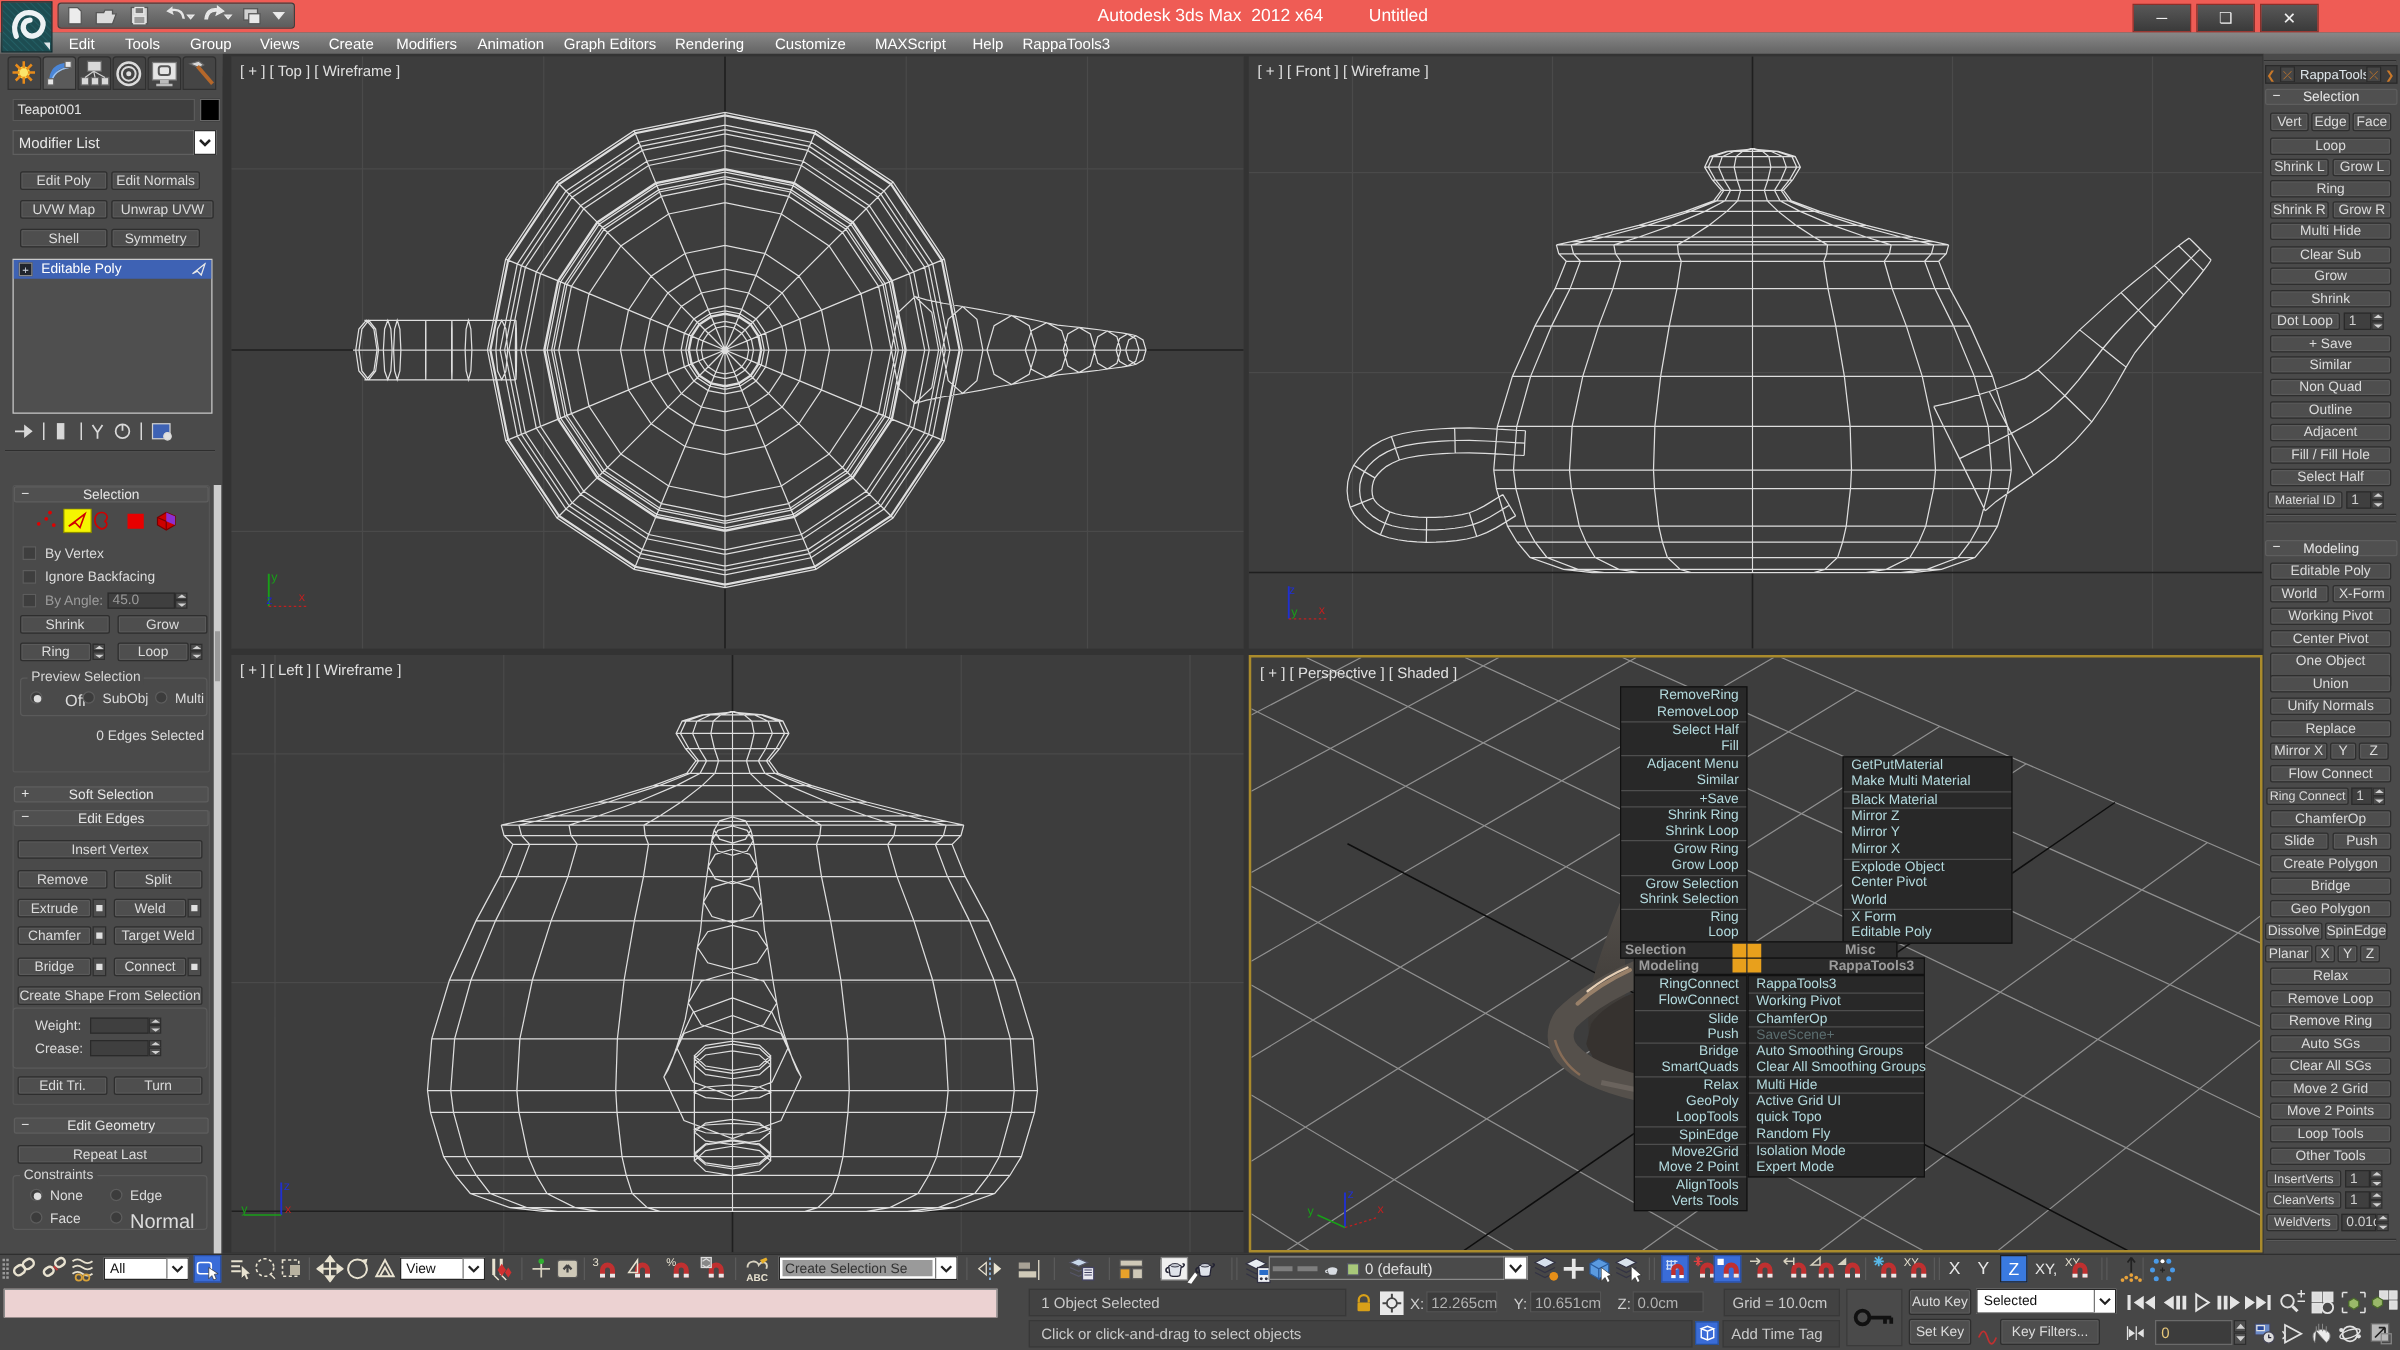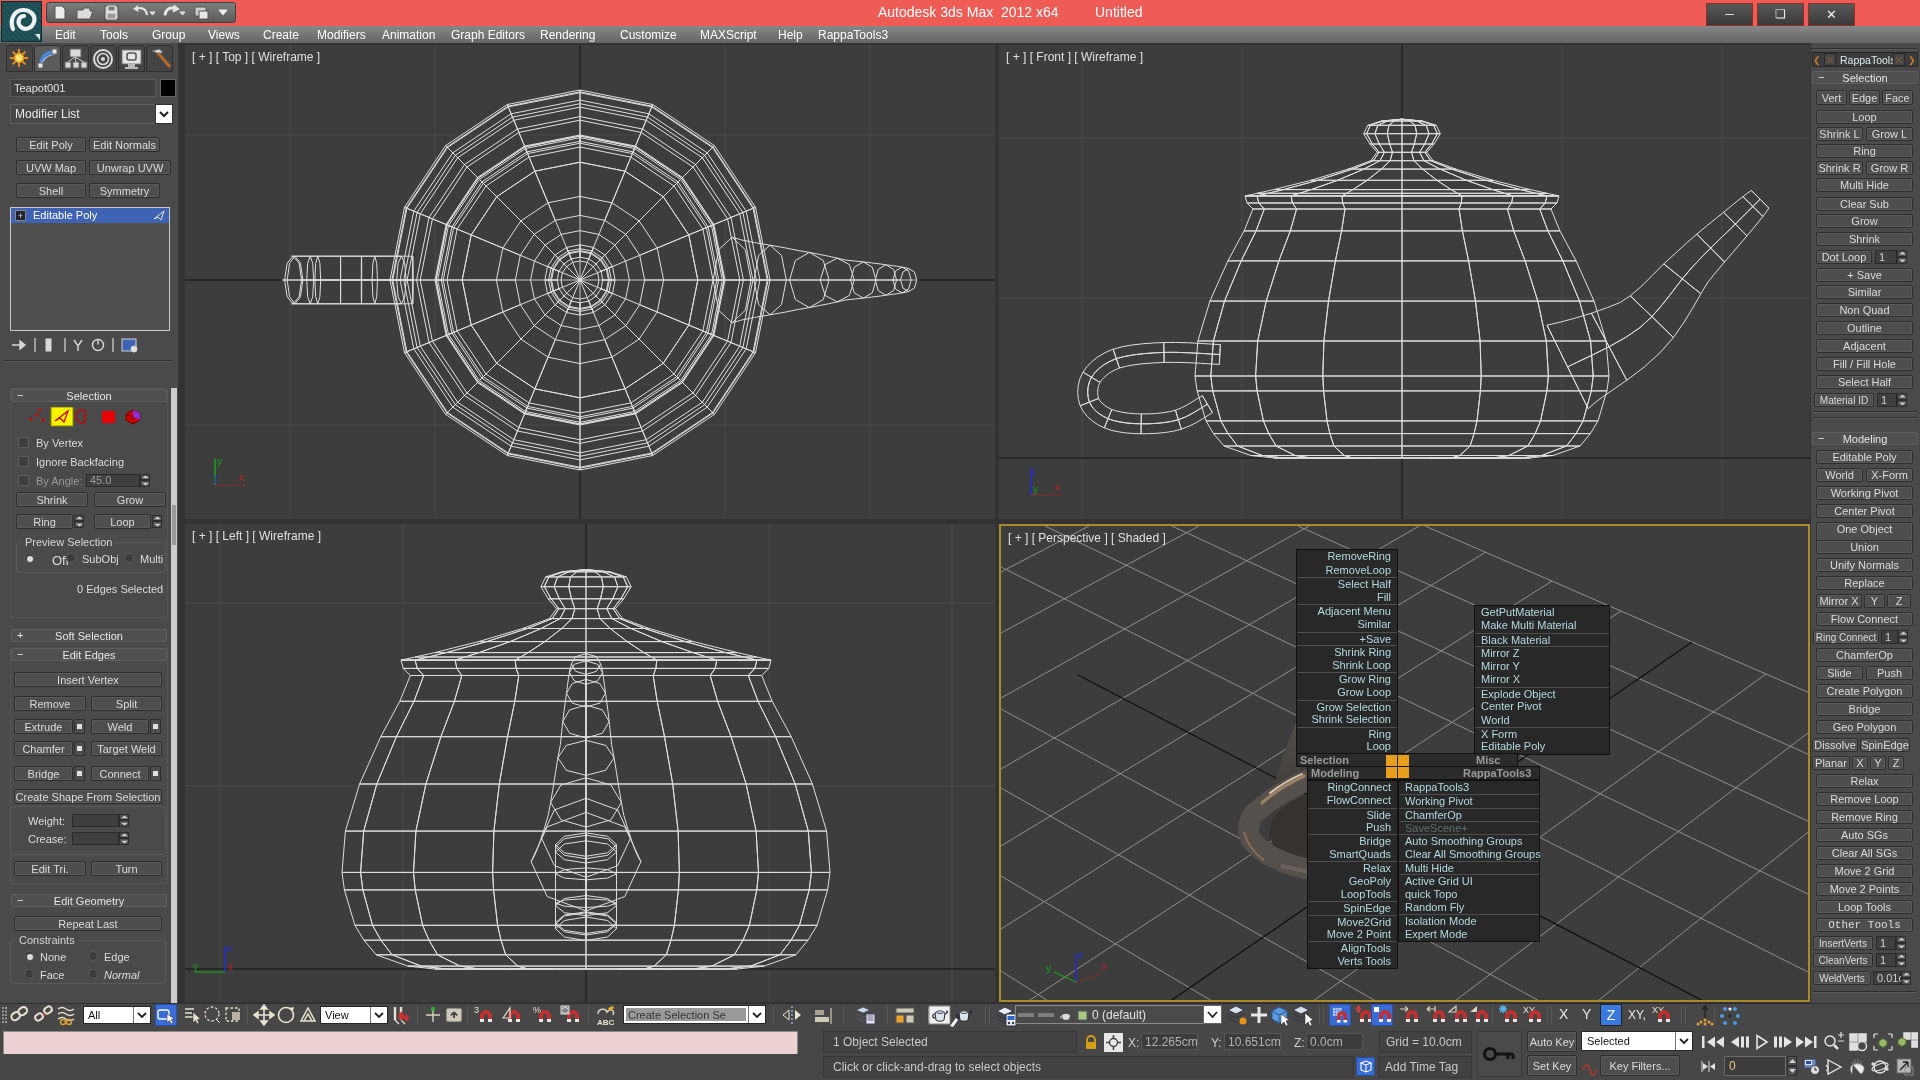--- a/index.html
+++ b/index.html
@@ -285,21 +285,21 @@
     <div class="btn2" style="left:14px;top:916px;width:148px;height:15px;line-height:14px;">Repeat Last</div>
     <div class="group" style="left:10px;top:940px;width:156px;height:44px"></div>
     <div class="lbl" style="left:16px;top:934px;font-size:11px;color:#d6d6d6;background:#4a4a4a;padding:0 3px">Constraints</div>
     <div class="radio on" style="left:24px;top:951px"></div>
     <div class="lbl" style="left:40px;top:951px;font-size:11px;color:#dcdcdc;">None</div>
     <div class="radio" style="left:88px;top:951px"></div>
     <div class="lbl" style="left:104px;top:951px;font-size:11px;color:#dcdcdc;">Edge</div>
     <div class="radio" style="left:24px;top:969px"></div>
     <div class="lbl" style="left:40px;top:969px;font-size:11px;color:#dcdcdc;">Face</div>
     <div class="radio" style="left:88px;top:969px"></div>
-    <div class="lbl" style="left:104px;top:969px;font-size:11px;color:#dcdcdc;font-style:italic;">Normal</div>
+    <div class="lbl" style="left:104px;top:969px;font-size:16px;color:#dcdcdc;">Normal</div>
     <div class="abs" style="left:171px;top:388px;width:6px;height:615px;background:#cdcdcd"></div>
     <div class="abs" style="left:172px;top:505px;width:4px;height:40px;background:#9a9a9a"></div>
     <div id="vparea" class="abs"></div>
     <div class="vp" style="left:185px;top:45px;width:810px;height:474px;">
       <svg width="810" height="474" style="position:absolute;left:0;top:0">
         <path d="M105 0 V474M250 0 V474M540 0 V474M685 0 V474M0 90 H810M0 380 H810" stroke="#4a4a4a" stroke-width="1" fill="none"></path>
         <path d="M395 0 V474M0 235 H810" stroke="#1f1f1f" stroke-width="1.3" fill="none"></path>
         <path d="M459.6 235.0 L454.7 210.3 L440.7 189.3 L419.7 175.3 L395.0 170.4 L370.3 175.3 L349.3 189.3 L335.3 210.3 L330.4 235.0 L335.3 259.7 L349.3 280.7 L370.3 294.7 L395.0 299.6 L419.7 294.7 L440.7 280.7 L454.7 259.7 L459.6 235.0M512.8 235.0 L503.8 189.9 L478.3 151.7 L440.1 126.2 L395.0 117.2 L349.9 126.2 L311.7 151.7 L286.2 189.9 L277.2 235.0 L286.2 280.1 L311.7 318.3 L349.9 343.8 L395.0 352.8 L440.1 343.8 L478.3 318.3 L503.8 280.1 L512.8 235.0M533.7 235.0 L523.1 181.9 L493.1 136.9 L448.1 106.9 L395.0 96.3 L341.9 106.9 L296.9 136.9 L266.9 181.9 L256.3 235.0 L266.9 288.1 L296.9 333.1 L341.9 363.1 L395.0 373.7 L448.1 363.1 L493.1 333.1 L523.1 288.1 L533.7 235.0M558.4 235.0 L546.0 172.5 L510.5 119.5 L457.5 84.0 L395.0 71.6 L332.5 84.0 L279.5 119.5 L244.0 172.5 L231.6 235.0 L244.0 297.5 L279.5 350.5 L332.5 386.0 L395.0 398.4 L457.5 386.0 L510.5 350.5 L546.0 297.5 L558.4 235.0M567.9 235.0 L554.7 168.8 L517.3 112.7 L461.2 75.3 L395.0 62.1 L328.8 75.3 L272.7 112.7 L235.3 168.8 L222.1 235.0 L235.3 301.2 L272.7 357.3 L328.8 394.7 L395.0 407.9 L461.2 394.7 L517.3 357.3 L554.7 301.2 L567.9 235.0M574.9 235.0 L561.2 166.1 L522.2 107.8 L463.9 68.8 L395.0 55.1 L326.1 68.8 L267.8 107.8 L228.8 166.1 L215.1 235.0 L228.8 303.9 L267.8 362.2 L326.1 401.2 L395.0 414.9 L463.9 401.2 L522.2 362.2 L561.2 303.9 L574.9 235.0M583.1 235.0 L568.8 163.0 L528.0 102.0 L467.0 61.2 L395.0 46.9 L323.0 61.2 L262.0 102.0 L221.2 163.0 L206.9 235.0 L221.2 307.0 L262.0 368.0 L323.0 408.8 L395.0 423.1 L467.0 408.8 L528.0 368.0 L568.8 307.0 L583.1 235.0M585.0 235.0 L570.5 162.3 L529.4 100.6 L467.7 59.5 L395.0 45.0 L322.3 59.5 L260.6 100.6 L219.5 162.3 L205.0 235.0 L219.5 307.7 L260.6 369.4 L322.3 410.5 L395.0 425.0 L467.7 410.5 L529.4 369.4 L570.5 307.7 L585.0 235.0M582.3 235.0 L568.1 163.3 L527.5 102.5 L466.7 61.9 L395.0 47.7 L323.3 61.9 L262.5 102.5 L221.9 163.3 L207.7 235.0 L221.9 306.7 L262.5 367.5 L323.3 408.1 L395.0 422.3 L466.7 408.1 L527.5 367.5 L568.1 306.7 L582.3 235.0M571.3 235.0 L557.9 167.5 L519.7 110.3 L462.5 72.1 L395.0 58.7 L327.5 72.1 L270.3 110.3 L232.1 167.5 L218.7 235.0 L232.1 302.5 L270.3 359.7 L327.5 397.9 L395.0 411.3 L462.5 397.9 L519.7 359.7 L557.9 302.5 L571.3 235.0M554.8 235.0 L542.6 173.9 L508.0 122.0 L456.1 87.4 L395.0 75.2 L333.9 87.4 L282.0 122.0 L247.4 173.9 L235.2 235.0 L247.4 296.1 L282.0 348.0 L333.9 382.6 L395.0 394.8 L456.1 382.6 L508.0 348.0 L542.6 296.1 L554.8 235.0M540.0 235.0 L528.9 179.5 L497.5 132.5 L450.5 101.1 L395.0 90.0 L339.5 101.1 L292.5 132.5 L261.1 179.5 L250.0 235.0 L261.1 290.5 L292.5 337.5 L339.5 368.9 L395.0 380.0 L450.5 368.9 L497.5 337.5 L528.9 290.5 L540.0 235.0M531.8 235.0 L521.4 182.6 L491.7 138.3 L447.4 108.6 L395.0 98.2 L342.6 108.6 L298.3 138.3 L268.6 182.6 L258.2 235.0 L268.6 287.4 L298.3 331.7 L342.6 361.4 L395.0 371.8 L447.4 361.4 L491.7 331.7 L521.4 287.4 L531.8 235.0M537.3 235.0 L526.5 180.5 L495.6 134.4 L449.5 103.5 L395.0 92.7 L340.5 103.5 L294.4 134.4 L263.5 180.5 L252.7 235.0 L263.5 289.5 L294.4 335.6 L340.5 366.5 L395.0 377.3 L449.5 366.5 L495.6 335.6 L526.5 289.5 L537.3 235.0M539.0 235.0 L528.1 179.9 L496.8 133.2 L450.1 101.9 L395.0 91.0 L339.9 101.9 L293.2 133.2 L261.9 179.9 L251.0 235.0 L261.9 290.1 L293.2 336.8 L339.9 368.1 L395.0 379.0 L450.1 368.1 L496.8 336.8 L528.1 290.1 L539.0 235.0M459.6 235.0 L512.8 235.0 L533.7 235.0 L558.4 235.0 L567.9 235.0 L574.9 235.0 L583.1 235.0 L585.0 235.0 L582.3 235.0 L571.3 235.0 L554.8 235.0 L540.0 235.0 L531.8 235.0 L537.3 235.0 L539.0 235.0M454.7 210.3 L503.8 189.9 L523.1 181.9 L546.0 172.5 L554.7 168.8 L561.2 166.1 L568.8 163.0 L570.5 162.3 L568.1 163.3 L557.9 167.5 L542.6 173.9 L528.9 179.5 L521.4 182.6 L526.5 180.5 L528.1 179.9M440.7 189.3 L478.3 151.7 L493.1 136.9 L510.5 119.5 L517.3 112.7 L522.2 107.8 L528.0 102.0 L529.4 100.6 L527.5 102.5 L519.7 110.3 L508.0 122.0 L497.5 132.5 L491.7 138.3 L495.6 134.4 L496.8 133.2M419.7 175.3 L440.1 126.2 L448.1 106.9 L457.5 84.0 L461.2 75.3 L463.9 68.8 L467.0 61.2 L467.7 59.5 L466.7 61.9 L462.5 72.1 L456.1 87.4 L450.5 101.1 L447.4 108.6 L449.5 103.5 L450.1 101.9M395.0 170.4 L395.0 117.2 L395.0 96.3 L395.0 71.6 L395.0 62.1 L395.0 55.1 L395.0 46.9 L395.0 45.0 L395.0 47.7 L395.0 58.7 L395.0 75.2 L395.0 90.0 L395.0 98.2 L395.0 92.7 L395.0 91.0M370.3 175.3 L349.9 126.2 L341.9 106.9 L332.5 84.0 L328.8 75.3 L326.1 68.8 L323.0 61.2 L322.3 59.5 L323.3 61.9 L327.5 72.1 L333.9 87.4 L339.5 101.1 L342.6 108.6 L340.5 103.5 L339.9 101.9M349.3 189.3 L311.7 151.7 L296.9 136.9 L279.5 119.5 L272.7 112.7 L267.8 107.8 L262.0 102.0 L260.6 100.6 L262.5 102.5 L270.3 110.3 L282.0 122.0 L292.5 132.5 L298.3 138.3 L294.4 134.4 L293.2 133.2M335.3 210.3 L286.2 189.9 L266.9 181.9 L244.0 172.5 L235.3 168.8 L228.8 166.1 L221.2 163.0 L219.5 162.3 L221.9 163.3 L232.1 167.5 L247.4 173.9 L261.1 179.5 L268.6 182.6 L263.5 180.5 L261.9 179.9M330.4 235.0 L277.2 235.0 L256.3 235.0 L231.6 235.0 L222.1 235.0 L215.1 235.0 L206.9 235.0 L205.0 235.0 L207.7 235.0 L218.7 235.0 L235.2 235.0 L250.0 235.0 L258.2 235.0 L252.7 235.0 L251.0 235.0M335.3 259.7 L286.2 280.1 L266.9 288.1 L244.0 297.5 L235.3 301.2 L228.8 303.9 L221.2 307.0 L219.5 307.7 L221.9 306.7 L232.1 302.5 L247.4 296.1 L261.1 290.5 L268.6 287.4 L263.5 289.5 L261.9 290.1M349.3 280.7 L311.7 318.3 L296.9 333.1 L279.5 350.5 L272.7 357.3 L267.8 362.2 L262.0 368.0 L260.6 369.4 L262.5 367.5 L270.3 359.7 L282.0 348.0 L292.5 337.5 L298.3 331.7 L294.4 335.6 L293.2 336.8M370.3 294.7 L349.9 343.8 L341.9 363.1 L332.5 386.0 L328.8 394.7 L326.1 401.2 L323.0 408.8 L322.3 410.5 L323.3 408.1 L327.5 397.9 L333.9 382.6 L339.5 368.9 L342.6 361.4 L340.5 366.5 L339.9 368.1M395.0 299.6 L395.0 352.8 L395.0 373.7 L395.0 398.4 L395.0 407.9 L395.0 414.9 L395.0 423.1 L395.0 425.0 L395.0 422.3 L395.0 411.3 L395.0 394.8 L395.0 380.0 L395.0 371.8 L395.0 377.3 L395.0 379.0M419.7 294.7 L440.1 343.8 L448.1 363.1 L457.5 386.0 L461.2 394.7 L463.9 401.2 L467.0 408.8 L467.7 410.5 L466.7 408.1 L462.5 397.9 L456.1 382.6 L450.5 368.9 L447.4 361.4 L449.5 366.5 L450.1 368.1M440.7 280.7 L478.3 318.3 L493.1 333.1 L510.5 350.5 L517.3 357.3 L522.2 362.2 L528.0 368.0 L529.4 369.4 L527.5 367.5 L519.7 359.7 L508.0 348.0 L497.5 337.5 L491.7 331.7 L495.6 335.6 L496.8 336.8M454.7 259.7 L503.8 280.1 L523.1 288.1 L546.0 297.5 L554.7 301.2 L561.2 303.9 L568.8 307.0 L570.5 307.7 L568.1 306.7 L557.9 302.5 L542.6 296.1 L528.9 290.5 L521.4 287.4 L526.5 289.5 L528.1 290.1M539.0 235.0 L528.1 179.9 L496.8 133.2 L450.1 101.9 L395.0 91.0 L339.9 101.9 L293.2 133.2 L261.9 179.9 L251.0 235.0 L261.9 290.1 L293.2 336.8 L339.9 368.1 L395.0 379.0 L450.1 368.1 L496.8 336.8 L528.1 290.1 L539.0 235.0M528.0 235.0 L517.9 184.1 L489.0 141.0 L445.9 112.1 L395.0 102.0 L344.1 112.1 L301.0 141.0 L272.1 184.1 L262.0 235.0 L272.1 285.9 L301.0 329.0 L344.1 357.9 L395.0 368.0 L445.9 357.9 L489.0 329.0 L517.9 285.9 L528.0 235.0M512.8 235.0 L503.8 189.9 L478.3 151.7 L440.1 126.2 L395.0 117.2 L349.9 126.2 L311.7 151.7 L286.2 189.9 L277.2 235.0 L286.2 280.1 L311.7 318.3 L349.9 343.8 L395.0 352.8 L440.1 343.8 L478.3 318.3 L503.8 280.1 L512.8 235.0M478.6 235.0 L472.2 203.0 L454.1 175.9 L427.0 157.8 L395.0 151.4 L363.0 157.8 L335.9 175.9 L317.8 203.0 L311.4 235.0 L317.8 267.0 L335.9 294.1 L363.0 312.2 L395.0 318.6 L427.0 312.2 L454.1 294.1 L472.2 267.0 L478.6 235.0M444.4 235.0 L440.6 216.1 L429.9 200.1 L413.9 189.4 L395.0 185.6 L376.1 189.4 L360.1 200.1 L349.4 216.1 L345.6 235.0 L349.4 253.9 L360.1 269.9 L376.1 280.6 L395.0 284.4 L413.9 280.6 L429.9 269.9 L440.6 253.9 L444.4 235.0M423.5 235.0 L421.3 224.1 L415.2 214.8 L405.9 208.7 L395.0 206.5 L384.1 208.7 L374.8 214.8 L368.7 224.1 L366.5 235.0 L368.7 245.9 L374.8 255.2 L384.1 261.3 L395.0 263.5 L405.9 261.3 L415.2 255.2 L421.3 245.9 L423.5 235.0M417.8 235.0 L416.1 226.3 L411.1 218.9 L403.7 213.9 L395.0 212.2 L386.3 213.9 L378.9 218.9 L373.9 226.3 L372.2 235.0 L373.9 243.7 L378.9 251.1 L386.3 256.1 L395.0 257.8 L403.7 256.1 L411.1 251.1 L416.1 243.7 L417.8 235.0M424.4 235.0 L422.2 223.7 L415.8 214.2 L406.3 207.8 L395.0 205.6 L383.7 207.8 L374.2 214.2 L367.8 223.7 L365.6 235.0 L367.8 246.3 L374.2 255.8 L383.7 262.2 L395.0 264.4 L406.3 262.2 L415.8 255.8 L422.2 246.3 L424.4 235.0M430.1 235.0 L427.5 221.5 L419.9 210.1 L408.5 202.5 L395.0 199.8 L381.5 202.5 L370.1 210.1 L362.5 221.5 L359.9 235.0 L362.5 248.5 L370.1 259.9 L381.5 267.5 L395.0 270.1 L408.5 267.5 L419.9 259.9 L427.5 248.5 L430.1 235.0M426.4 235.0 L424.0 223.0 L417.2 212.8 L407.0 206.0 L395.0 203.7 L383.0 206.0 L372.8 212.8 L366.0 223.0 L363.6 235.0 L366.0 247.0 L372.8 257.2 L383.0 264.0 L395.0 266.4 L407.0 264.0 L417.2 257.2 L424.0 247.0 L426.4 235.0M414.0 235.0 L412.6 227.7 L408.4 221.6 L402.3 217.4 L395.0 216.0 L387.7 217.4 L381.6 221.6 L377.4 227.7 L376.0 235.0 L377.4 242.3 L381.6 248.4 L387.7 252.6 L395.0 254.0 L402.3 252.6 L408.4 248.4 L412.6 242.3 L414.0 235.0M539.0 235.0 L528.0 235.0 L512.8 235.0 L478.6 235.0 L444.4 235.0 L423.5 235.0 L417.8 235.0 L424.4 235.0 L430.1 235.0 L426.4 235.0 L414.0 235.0 L395.0 235.0M528.1 179.9 L517.9 184.1 L503.8 189.9 L472.2 203.0 L440.6 216.1 L421.3 224.1 L416.1 226.3 L422.2 223.7 L427.5 221.5 L424.0 223.0 L412.6 227.7 L395.0 235.0M496.8 133.2 L489.0 141.0 L478.3 151.7 L454.1 175.9 L429.9 200.1 L415.2 214.8 L411.1 218.9 L415.8 214.2 L419.9 210.1 L417.2 212.8 L408.4 221.6 L395.0 235.0M450.1 101.9 L445.9 112.1 L440.1 126.2 L427.0 157.8 L413.9 189.4 L405.9 208.7 L403.7 213.9 L406.3 207.8 L408.5 202.5 L407.0 206.0 L402.3 217.4 L395.0 235.0M395.0 91.0 L395.0 102.0 L395.0 117.2 L395.0 151.4 L395.0 185.6 L395.0 206.5 L395.0 212.2 L395.0 205.6 L395.0 199.8 L395.0 203.7 L395.0 216.0 L395.0 235.0M339.9 101.9 L344.1 112.1 L349.9 126.2 L363.0 157.8 L376.1 189.4 L384.1 208.7 L386.3 213.9 L383.7 207.8 L381.5 202.5 L383.0 206.0 L387.7 217.4 L395.0 235.0M293.2 133.2 L301.0 141.0 L311.7 151.7 L335.9 175.9 L360.1 200.1 L374.8 214.8 L378.9 218.9 L374.2 214.2 L370.1 210.1 L372.8 212.8 L381.6 221.6 L395.0 235.0M261.9 179.9 L272.1 184.1 L286.2 189.9 L317.8 203.0 L349.4 216.1 L368.7 224.1 L373.9 226.3 L367.8 223.7 L362.5 221.5 L366.0 223.0 L377.4 227.7 L395.0 235.0M251.0 235.0 L262.0 235.0 L277.2 235.0 L311.4 235.0 L345.6 235.0 L366.5 235.0 L372.2 235.0 L365.6 235.0 L359.9 235.0 L363.6 235.0 L376.0 235.0 L395.0 235.0M261.9 290.1 L272.1 285.9 L286.2 280.1 L317.8 267.0 L349.4 253.9 L368.7 245.9 L373.9 243.7 L367.8 246.3 L362.5 248.5 L366.0 247.0 L377.4 242.3 L395.0 235.0M293.2 336.8 L301.0 329.0 L311.7 318.3 L335.9 294.1 L360.1 269.9 L374.8 255.2 L378.9 251.1 L374.2 255.8 L370.1 259.9 L372.8 257.2 L381.6 248.4 L395.0 235.0M339.9 368.1 L344.1 357.9 L349.9 343.8 L363.0 312.2 L376.1 280.6 L384.1 261.3 L386.3 256.1 L383.7 262.2 L381.5 267.5 L383.0 264.0 L387.7 252.6 L395.0 235.0M395.0 379.0 L395.0 368.0 L395.0 352.8 L395.0 318.6 L395.0 284.4 L395.0 263.5 L395.0 257.8 L395.0 264.4 L395.0 270.1 L395.0 266.4 L395.0 254.0 L395.0 235.0M450.1 368.1 L445.9 357.9 L440.1 343.8 L427.0 312.2 L413.9 280.6 L405.9 261.3 L403.7 256.1 L406.3 262.2 L408.5 267.5 L407.0 264.0 L402.3 252.6 L395.0 235.0M496.8 336.8 L489.0 329.0 L478.3 318.3 L454.1 294.1 L429.9 269.9 L415.2 255.2 L411.1 251.1 L415.8 255.8 L419.9 259.9 L417.2 257.2 L408.4 248.4 L395.0 235.0M528.1 290.1 L517.9 285.9 L503.8 280.1 L472.2 267.0 L440.6 253.9 L421.3 245.9 L416.1 243.7 L422.2 246.3 L427.5 248.5 L424.0 247.0 L412.6 242.3 L395.0 235.0M227.3 235.0 L227.5 218.2 L227.8 211.2 L228.1 218.2 L228.3 235.0 L228.1 251.8 L227.8 258.8 L227.5 251.8 L227.3 235.0M176.7 235.0 L176.7 218.2 L176.5 211.2 L176.3 218.2 L176.3 235.0 L176.3 251.8 L176.5 258.8 L176.7 251.8 L176.7 235.0M135.7 235.0 L134.9 218.2 L132.8 211.2 L130.7 218.2 L129.9 235.0 L130.7 251.8 L132.8 258.8 L134.9 251.8 L135.7 235.0M117.8 235.0 L115.5 218.2 L110.0 211.2 L104.5 218.2 L102.2 235.0 L104.5 251.8 L110.0 258.8 L115.5 251.8 L117.8 235.0M116.6 235.0 L114.1 218.2 L108.1 211.2 L102.1 218.2 L99.6 235.0 L102.1 251.8 L108.1 258.8 L114.1 251.8 L116.6 235.0M128.7 235.0 L127.7 218.2 L125.2 211.2 L122.7 218.2 L121.7 235.0 L122.7 251.8 L125.2 258.8 L127.7 251.8 L128.7 235.0M155.7 235.0 L155.7 218.2 L155.6 211.2 L155.5 218.2 L155.5 235.0 L155.5 251.8 L155.6 258.8 L155.7 251.8 L155.7 235.0M187.1 235.0 L187.9 218.2 L189.8 211.2 L191.7 218.2 L192.5 235.0 L191.7 251.8 L189.8 258.8 L187.9 251.8 L187.1 235.0M211.7 235.0 L213.1 218.2 L216.4 211.2 L219.7 218.2 L221.1 235.0 L219.7 251.8 L216.4 258.8 L213.1 251.8 L211.7 235.0M227.3 235.0 L220.2 235.0 L210.1 235.0 L198.6 235.0 L187.0 235.0 L176.7 235.0 L167.5 235.0 L158.3 235.0 L149.7 235.0 L142.1 235.0 L135.7 235.0 L130.6 235.0 L126.3 235.0 L122.7 235.0 L119.8 235.0 L117.8 235.0 L116.6 235.0 L115.8 235.0 L115.6 235.0 L115.9 235.0 L116.6 235.0 L117.6 235.0 L119.5 235.0 L122.0 235.0 L125.1 235.0 L128.7 235.0 L132.8 235.0 L137.9 235.0 L143.6 235.0 L149.6 235.0 L155.7 235.0 L162.1 235.0 L168.7 235.0 L175.3 235.0 L181.6 235.0 L187.1 235.0 L192.3 235.0 L197.8 235.0 L203.3 235.0 L208.1 235.0 L211.7 235.0M227.8 211.2 L220.7 211.2 L210.6 211.2 L198.9 211.2 L187.1 211.2 L176.5 211.2 L166.9 211.2 L157.5 211.2 L148.4 211.2 L140.1 211.2 L132.8 211.2 L126.6 211.2 L121.2 211.2 L116.6 211.2 L112.9 211.2 L110.0 211.2 L108.0 211.2 L106.8 211.2 L106.5 211.2 L106.9 211.2 L108.1 211.2 L110.1 211.2 L112.9 211.2 L116.5 211.2 L120.6 211.2 L125.2 211.2 L130.4 211.2 L136.2 211.2 L142.5 211.2 L149.1 211.2 L155.6 211.2 L162.3 211.2 L169.4 211.2 L176.5 211.2 L183.4 211.2 L189.8 211.2 L196.0 211.2 L202.3 211.2 L208.0 211.2 L212.9 211.2 L216.4 211.2M228.3 235.0 L221.2 235.0 L211.1 235.0 L199.3 235.0 L187.2 235.0 L176.3 235.0 L166.4 235.0 L156.6 235.0 L147.1 235.0 L138.1 235.0 L129.9 235.0 L122.5 235.0 L116.1 235.0 L110.5 235.0 L105.9 235.0 L102.2 235.0 L99.4 235.0 L97.8 235.0 L97.4 235.0 L98.0 235.0 L99.6 235.0 L102.5 235.0 L106.4 235.0 L111.0 235.0 L116.1 235.0 L121.7 235.0 L127.9 235.0 L134.6 235.0 L141.5 235.0 L148.5 235.0 L155.5 235.0 L162.6 235.0 L170.1 235.0 L177.7 235.0 L185.2 235.0 L192.5 235.0 L199.8 235.0 L206.7 235.0 L212.8 235.0 L217.7 235.0 L221.1 235.0M227.8 258.8 L220.7 258.8 L210.6 258.8 L198.9 258.8 L187.1 258.8 L176.5 258.8 L166.9 258.8 L157.5 258.8 L148.4 258.8 L140.1 258.8 L132.8 258.8 L126.6 258.8 L121.2 258.8 L116.6 258.8 L112.9 258.8 L110.0 258.8 L108.0 258.8 L106.8 258.8 L106.5 258.8 L106.9 258.8 L108.1 258.8 L110.1 258.8 L112.9 258.8 L116.5 258.8 L120.6 258.8 L125.2 258.8 L130.4 258.8 L136.2 258.8 L142.5 258.8 L149.1 258.8 L155.6 258.8 L162.3 258.8 L169.4 258.8 L176.5 258.8 L183.4 258.8 L189.8 258.8 L196.0 258.8 L202.3 258.8 L208.0 258.8 L212.9 258.8 L216.4 258.8M528.1 235.0 L533.6 204.8 L547.0 192.2 L560.4 204.8 L565.9 235.0 L560.4 265.2 L547.0 277.8 L533.6 265.2 L528.1 235.0M568.9 235.0 L573.6 210.4 L585.1 200.2 L596.5 210.4 L601.3 235.0 L596.5 259.6 L585.1 269.8 L573.6 259.6 L568.9 235.0M604.6 235.0 L610.3 215.5 L624.3 207.4 L638.3 215.5 L644.1 235.0 L638.3 254.5 L624.3 262.6 L610.3 254.5 L604.6 235.0M635.2 235.0 L640.2 219.5 L652.3 213.2 L664.3 219.5 L669.3 235.0 L664.3 250.5 L652.3 256.9 L640.2 250.5 L635.2 235.0M665.6 235.0 L669.3 222.2 L678.3 216.9 L687.3 222.2 L691.0 235.0 L687.3 247.8 L678.3 253.1 L669.3 247.8 L665.6 235.0M690.2 235.0 L693.3 224.3 L700.9 219.8 L708.5 224.3 L711.6 235.0 L708.5 245.7 L700.9 250.2 L693.3 245.7 L690.2 235.0M707.9 235.0 L710.6 225.9 L717.0 222.1 L723.5 225.9 L726.2 235.0 L723.5 244.1 L717.0 247.9 L710.6 244.1 L707.9 235.0M715.6 235.0 L718.0 226.9 L723.7 223.6 L729.4 226.9 L731.8 235.0 L729.4 243.1 L723.7 246.4 L718.0 243.1 L715.6 235.0M528.1 235.0 L539.0 235.0 L553.4 235.0 L568.9 235.0 L583.5 235.0 L595.2 235.0 L604.6 235.0 L614.4 235.0 L624.7 235.0 L635.2 235.0 L646.1 235.0 L656.1 235.0 L665.6 235.0 L674.6 235.0 L682.9 235.0 L690.2 235.0 L696.7 235.0 L702.7 235.0 L707.9 235.0 L712.3 235.0 L715.6 235.0M547.0 192.2 L556.3 194.9 L569.7 197.6 L585.1 200.2 L600.4 202.9 L613.5 205.6 L624.3 207.4 L634.2 209.3 L643.5 211.2 L652.3 213.2 L661.0 215.1 L669.7 216.0 L678.3 216.9 L686.5 217.9 L694.1 218.8 L700.9 219.8 L706.9 220.6 L712.3 221.3 L717.0 222.1 L720.9 222.8 L723.7 223.6M565.9 235.0 L573.7 235.0 L586.1 235.0 L601.3 235.0 L617.2 235.0 L631.8 235.0 L644.1 235.0 L654.0 235.0 L662.2 235.0 L669.3 235.0 L675.9 235.0 L683.4 235.0 L691.0 235.0 L698.5 235.0 L705.4 235.0 L711.6 235.0 L717.1 235.0 L722.0 235.0 L726.2 235.0 L729.5 235.0 L731.8 235.0M547.0 277.8 L556.3 275.1 L569.7 272.4 L585.1 269.8 L600.4 267.1 L613.5 264.4 L624.3 262.6 L634.2 260.6 L643.5 258.8 L652.3 256.9 L661.0 254.9 L669.7 254.0 L678.3 253.1 L686.5 252.1 L694.1 251.2 L700.9 250.2 L706.9 249.4 L712.3 248.7 L717.0 247.9 L720.9 247.2 L723.7 246.4" fill="none" stroke="#dedede" stroke-width="1"></path>
         <g transform="translate(30,440)" font-family="Liberation Sans" font-size="10">
           <path d="M0 0 V-26" stroke="#18a018" stroke-width="1.5"></path>
@@ -525,21 +525,21 @@
     <div class="btn2" style="left:1870px;top:756px;width:16px;height:14px;line-height:13px;">Y</div>
     <div class="btn2" style="left:1888px;top:756px;width:16px;height:14px;line-height:13px;">Z</div>
     <div class="btn2" style="left:1816px;top:774px;width:97px;height:14px;line-height:13px;">Relax</div>
     <div class="btn2" style="left:1816px;top:792px;width:97px;height:14px;line-height:13px;">Remove Loop</div>
     <div class="btn2" style="left:1816px;top:810px;width:97px;height:14px;line-height:13px;">Remove Ring</div>
     <div class="btn2" style="left:1816px;top:828px;width:97px;height:14px;line-height:13px;">Auto SGs</div>
     <div class="btn2" style="left:1816px;top:846px;width:97px;height:14px;line-height:13px;">Clear All SGs</div>
     <div class="btn2" style="left:1816px;top:864px;width:97px;height:14px;line-height:13px;">Move 2 Grid</div>
     <div class="btn2" style="left:1816px;top:882px;width:97px;height:14px;line-height:13px;">Move 2 Points</div>
     <div class="btn2" style="left:1816px;top:900px;width:97px;height:14px;line-height:13px;">Loop Tools</div>
-    <div class="btn2" style="left:1816px;top:918px;width:97px;height:14px;line-height:13px;font-family:Liberation Mono, monospace;">Other Tools</div>
+    <div class="btn2" style="left:1816px;top:918px;width:97px;height:14px;line-height:13px;">Other Tools</div>
     <div class="btn2" style="left:1813px;top:936px;width:60px;height:14px;line-height:13px;font-size:10px;">InsertVerts</div>
     <div class="spin" style="left:1876px;top:936px;width:20px;height:14px;line-height:12px;color:#cfcfcf">1</div>
     <div class="spinarr" style="left:1896px;top:936px;height:7px"></div>
     <div class="spinarr" style="left:1896px;top:943px;height:7px"></div>
     <svg class="abs" style="left:1896px;top:936px" width="11" height="14">
       <path d="M2 4.48 L5.5 1.68 L9 4.48 Z M2 9.520000000000001 L5.5 12.32 L9 9.520000000000001 Z" fill="#d0d0d0"></path>
     </svg>
     <div class="btn2" style="left:1813px;top:953px;width:60px;height:14px;line-height:13px;font-size:10px;">CleanVerts</div>
     <div class="spin" style="left:1876px;top:953px;width:20px;height:14px;line-height:12px;color:#cfcfcf">1</div>
     <div class="spinarr" style="left:1896px;top:953px;height:7px"></div>

